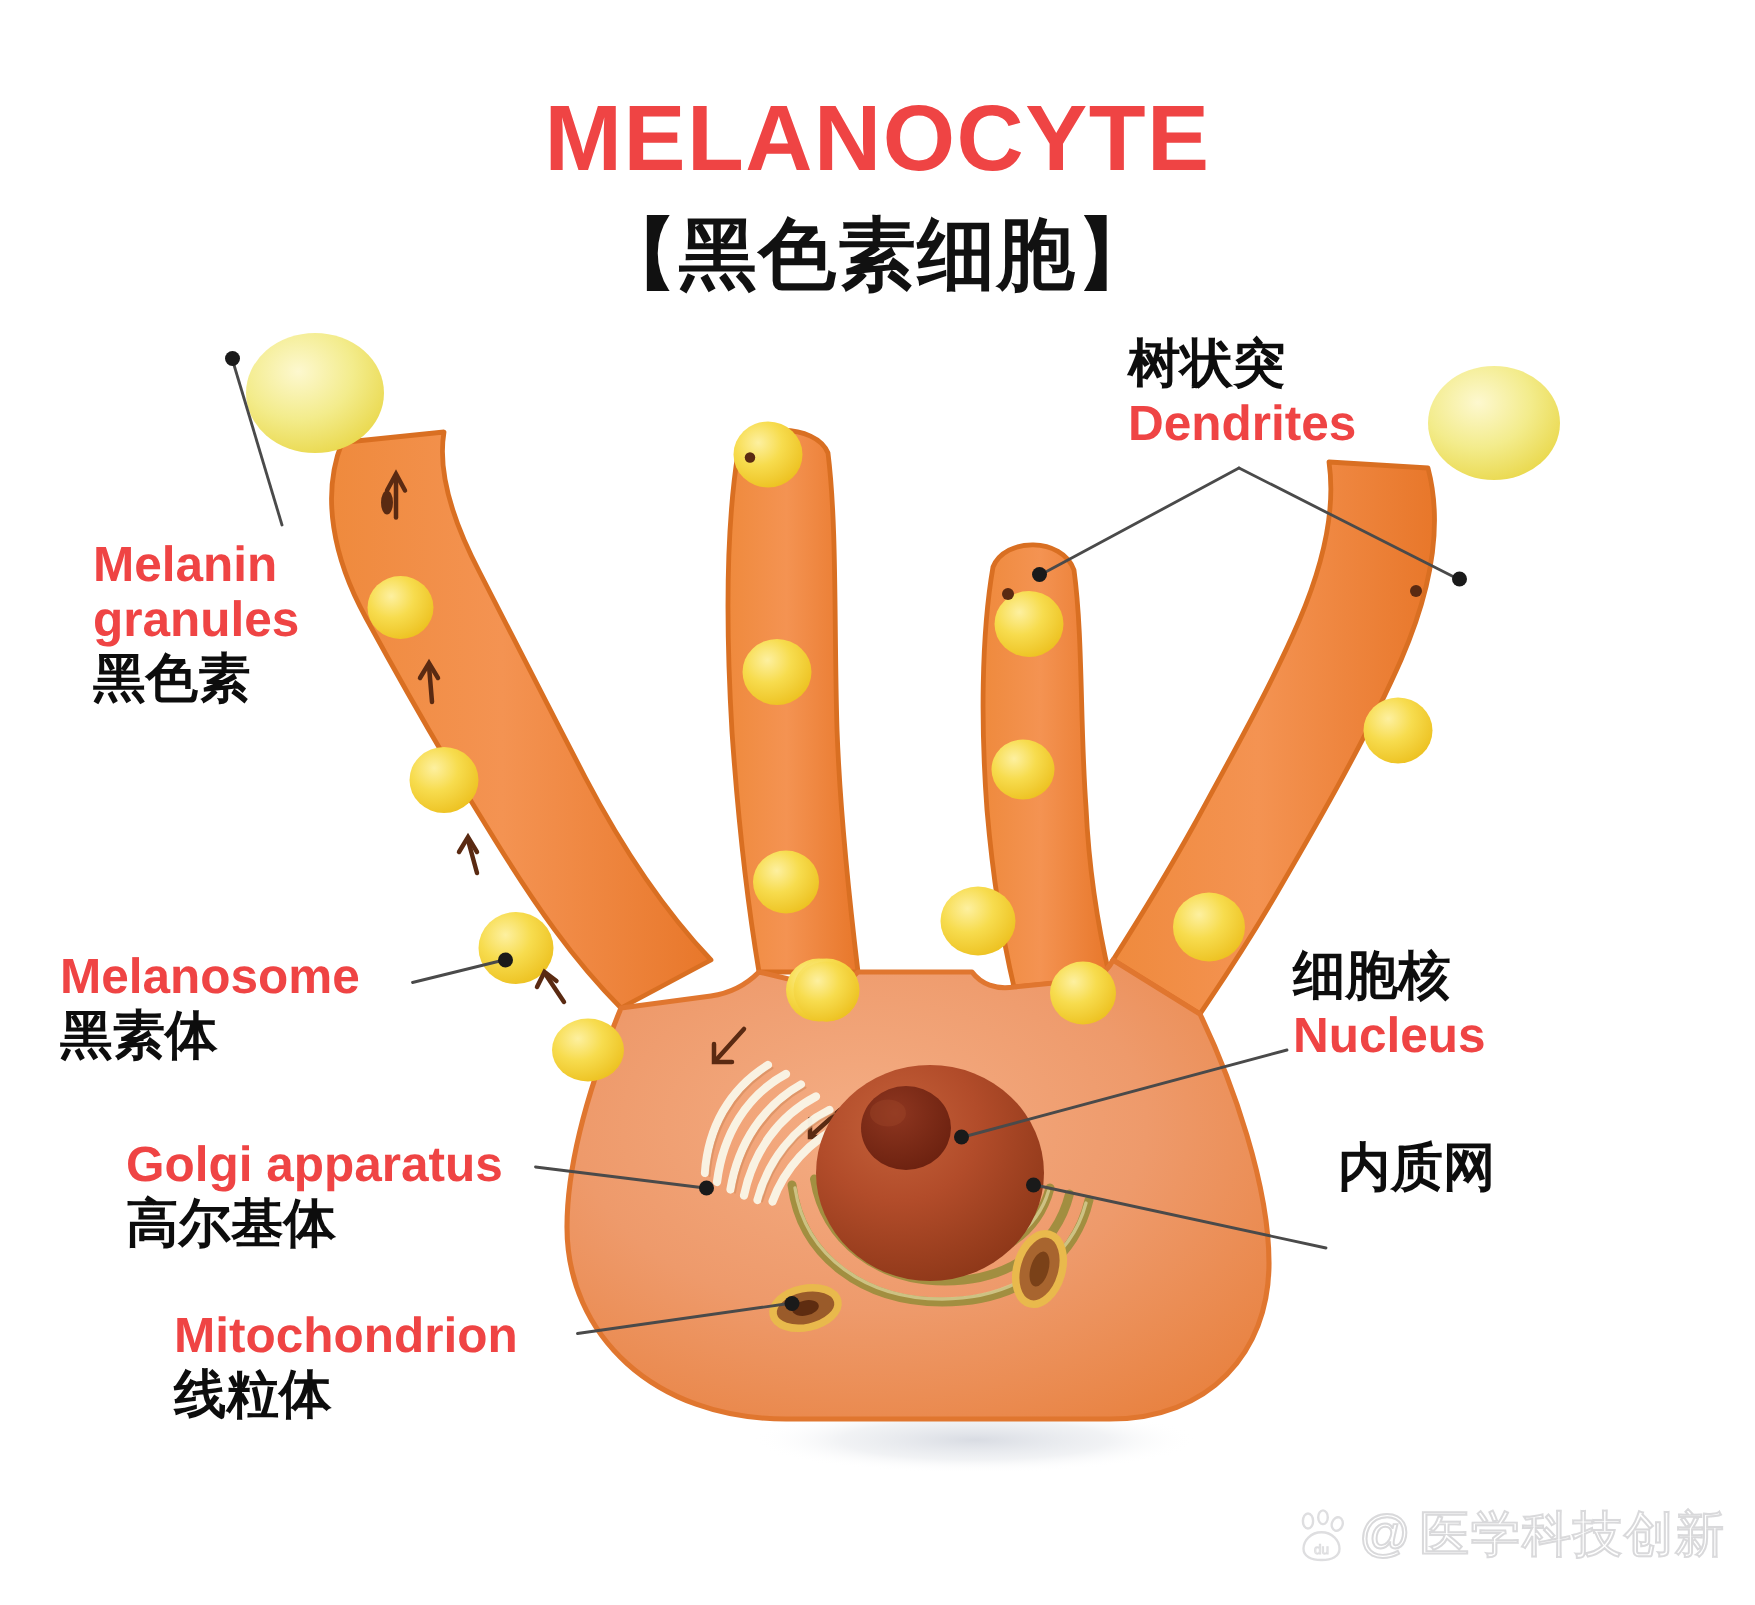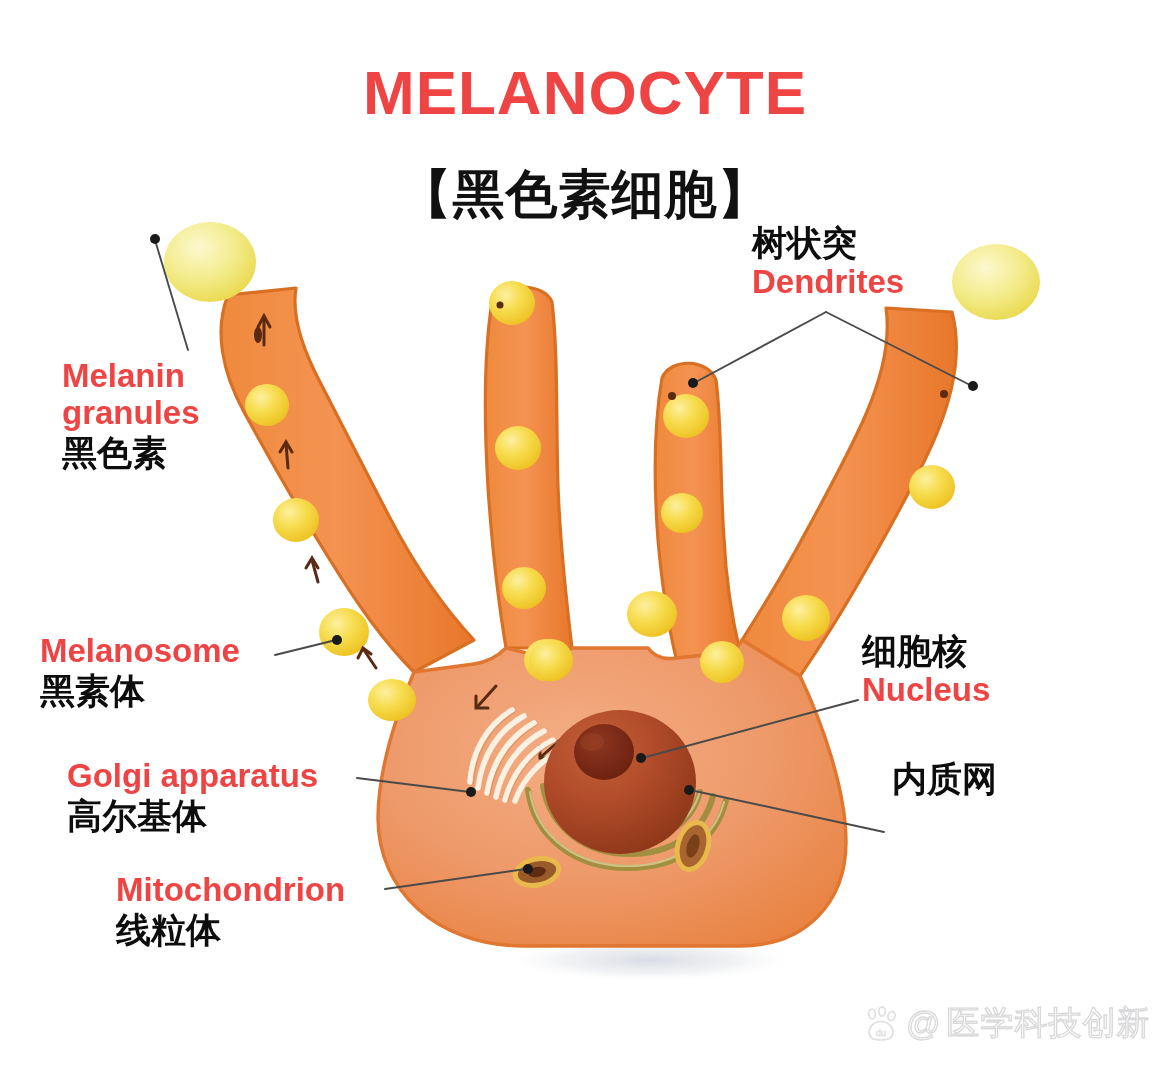--- a/index.html
+++ b/index.html
@@ -45,21 +45,20 @@
     position: absolute;
     left: 0; top: 142px;
     width: 1170px;
     text-align: center;
     font-family: "DejaVu Sans", "Liberation Sans", sans-serif;
     font-weight: bold;
     font-size: 52px;
     color: #111111;
     line-height: 1.1;
     letter-spacing: 1px;
-    margin-top: 24px;
   }
   
   .label {
     position: absolute;
     line-height: 1.12;
     color: #4a4a4a;
     font-weight: bold;
   }
   .label .en {
     font-family: "Liberation Sans", "DejaVu Sans", sans-serif;
@@ -74,21 +73,21 @@
     color: #0d0d0d;
     display: block;
     margin-top: 2px;
     white-space: nowrap;
   }
   .label.right-block { text-align: left; }
 
   
   #label-melanin      { left: 62px;  top: 358px; width: 270px; }
   #label-melanosome   { left: 40px;  top: 633px; width: 320px; }
-  #label-golgi        { left: 67px;  top: 758px; width: 330px; }
+  #label-golgi        { left: 84px;  top: 758px; width: 330px; }
   #label-mito         { left: 116px; top: 872px; width: 320px; }
   #label-dendrites    { left: 752px; top: 224px; width: 260px; }
   #label-nucleus      { left: 862px; top: 632px; width: 250px; }
   #label-rer          { left: 892px; top: 758px; width: 240px; }
 
   #label-dendrites .zh { margin-top: 0; margin-bottom: 1px; font-size: 35px; }
   #label-dendrites .en { font-size: 33px; }
   #label-nucleus .zh  { margin-top: 0; margin-bottom: 1px; font-size: 35px; }
   #label-nucleus .en  { font-size: 33px; }
   #label-rer .zh      { margin-top: 2px; }

